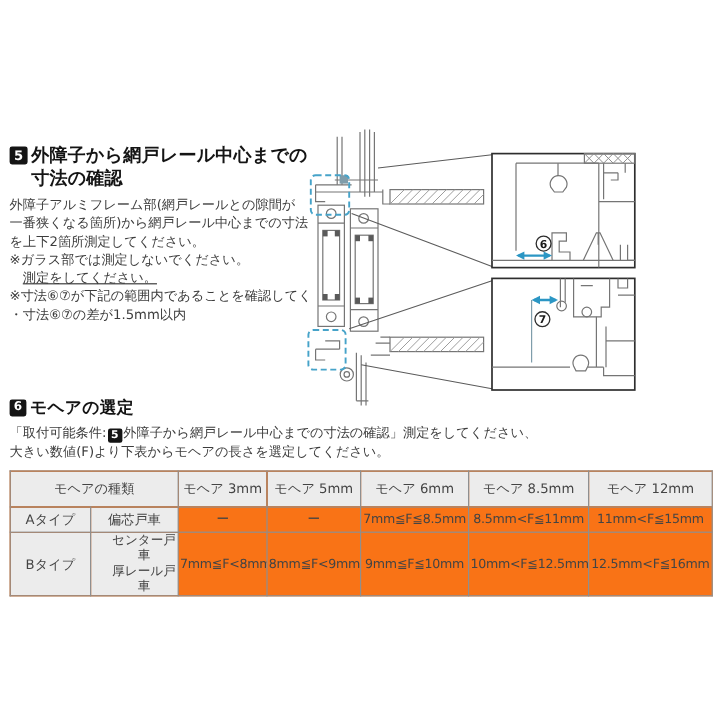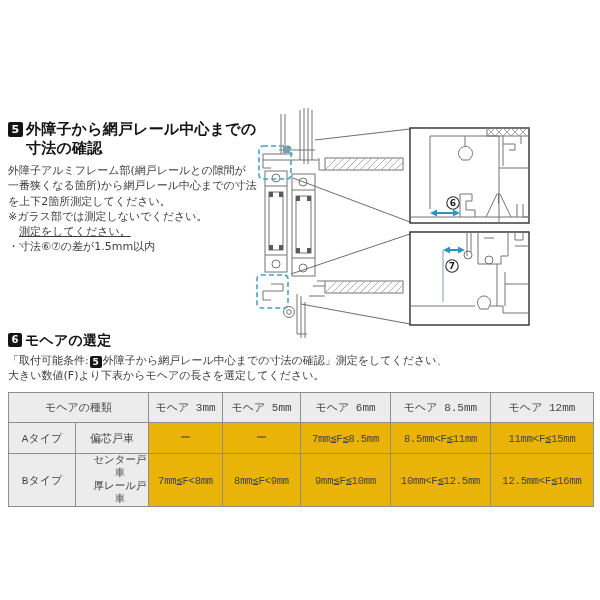--- a/index.html
+++ b/index.html
@@ -29,26 +29,26 @@
   .sec6{position:absolute;left:8px;top:331px;width:584px;}
   .sec6 .sec-heading{font-size:14px;line-height:18px;}
   .sec6 .badge{width:14px;height:14px;line-height:14px;font-size:10px;margin-top:2px;}
   .sec6 .para{margin-top:4px;font-size:11px;line-height:15px;color:#3c3c3c;}
   .badge-inline{display:inline-block;width:12px;height:12px;background:#141414;color:#fff;
     font-size:9px;line-height:12px;text-align:center;font-weight:bold;border-radius:2px;
     vertical-align:-1px;margin:0 1px;}
 
   
   .mohair-table{position:absolute;left:8px;top:392px;border-collapse:collapse;table-layout:fixed;
-    width:585px;font-size:11px;color:#444;background:#eab308;font-family:Liberation Mono, monospace;}
+    width:585px;font-size:11px;color:#444;background:#f97316;}
   .mohair-table th,.mohair-table td{border:1px solid #8f8f8f;text-align:center;vertical-align:middle;
     font-weight:400;padding:0 1px;overflow:hidden;}
   .mohair-table thead th{background:#ececec;height:29px;font-size:11px;}
   .mohair-table .rowhead{background:#ececec;font-size:11px;}
-  .mohair-table tbody tr.rowA{height:31px;}
+  .mohair-table tbody tr.rowA{height:21px;}
   .mohair-table tbody tr.rowB{height:31px;}
   .mohair-table td{font-size:10.5px;letter-spacing:-0.2px;}
   .two-line span{display:block;line-height:13px;font-size:10.5px;margin-left:16px;}
 </style>
 </head>
 <body>
 
 <div class="page">
 
   <div class="sec5">
@@ -58,20 +58,21 @@
         <span>外障子から網戸レール中心までの</span><br>
         <span>寸法の確認</span>
       </span>
     </div>
     <div class="body-text">
       <div class="line">外障子アルミフレーム部(網戸レールとの隙間が</div>
       <div class="line">一番狭くなる箇所)から網戸レール中心までの寸法</div>
       <div class="line">を上下2箇所測定してください。</div>
       <div class="line">※ガラス部では測定しないでください。</div>
       <div class="line cont">測定をしてください。</div>
+      <div class="line">※寸法⑥⑦が下記の範囲内であることを確認してく</div>
       <div class="line">・寸法⑥⑦の差が1.5mm以内</div>
     </div>
   </div>
 
   <svg class="diagram" width="290" height="236" viewBox="0 0 290 236">
     <g stroke="#757575" stroke-width="1" fill="none">
 
       <path d="M28,8 V48 M32,8 V48 M47,4 V54 M51,2 V58 M55,2 V58 M59,4 V54"></path>
 
       <path d="M10,48 H40 M10,48 V62 H18 M26,44 H62 M10,54 H66 M66,52 V64 H72"></path>

